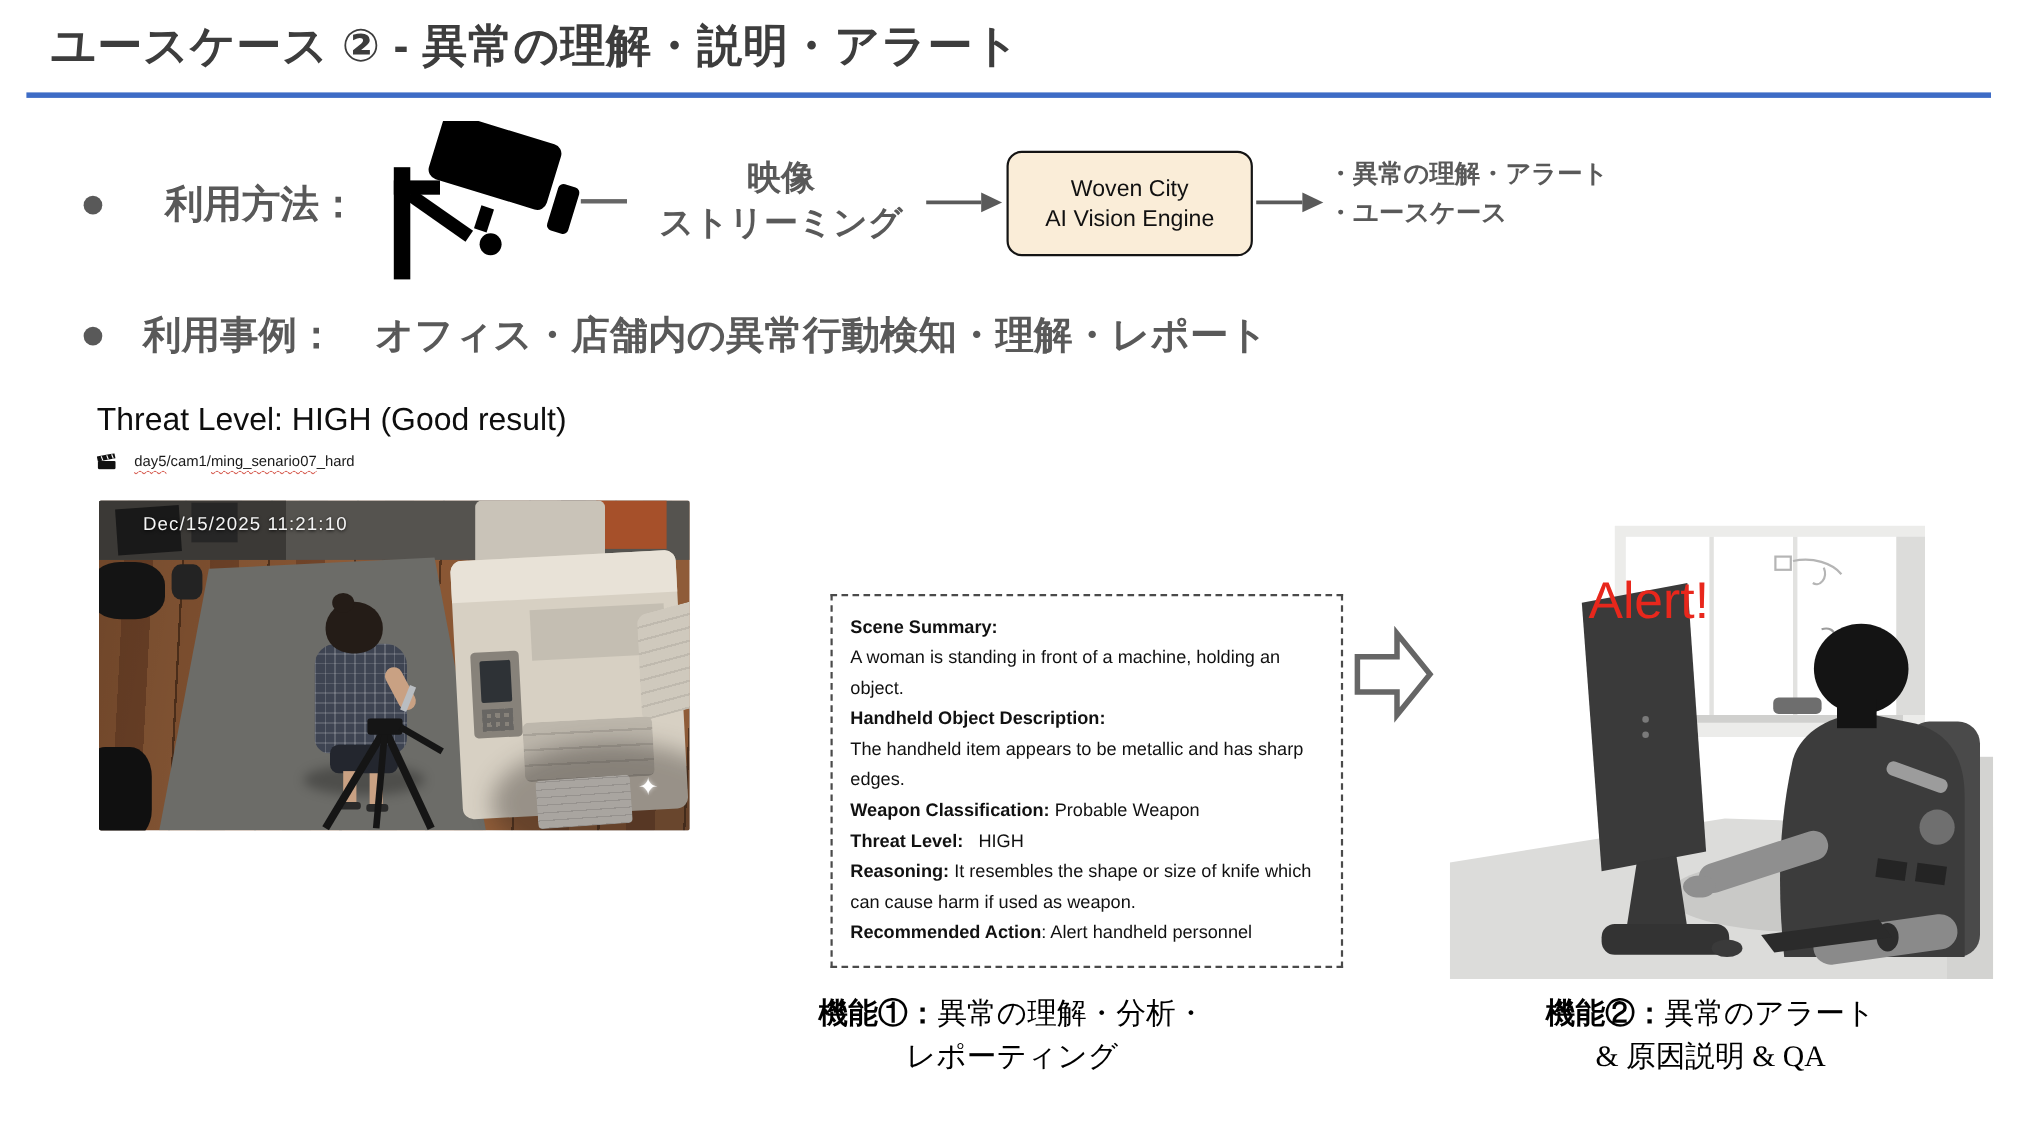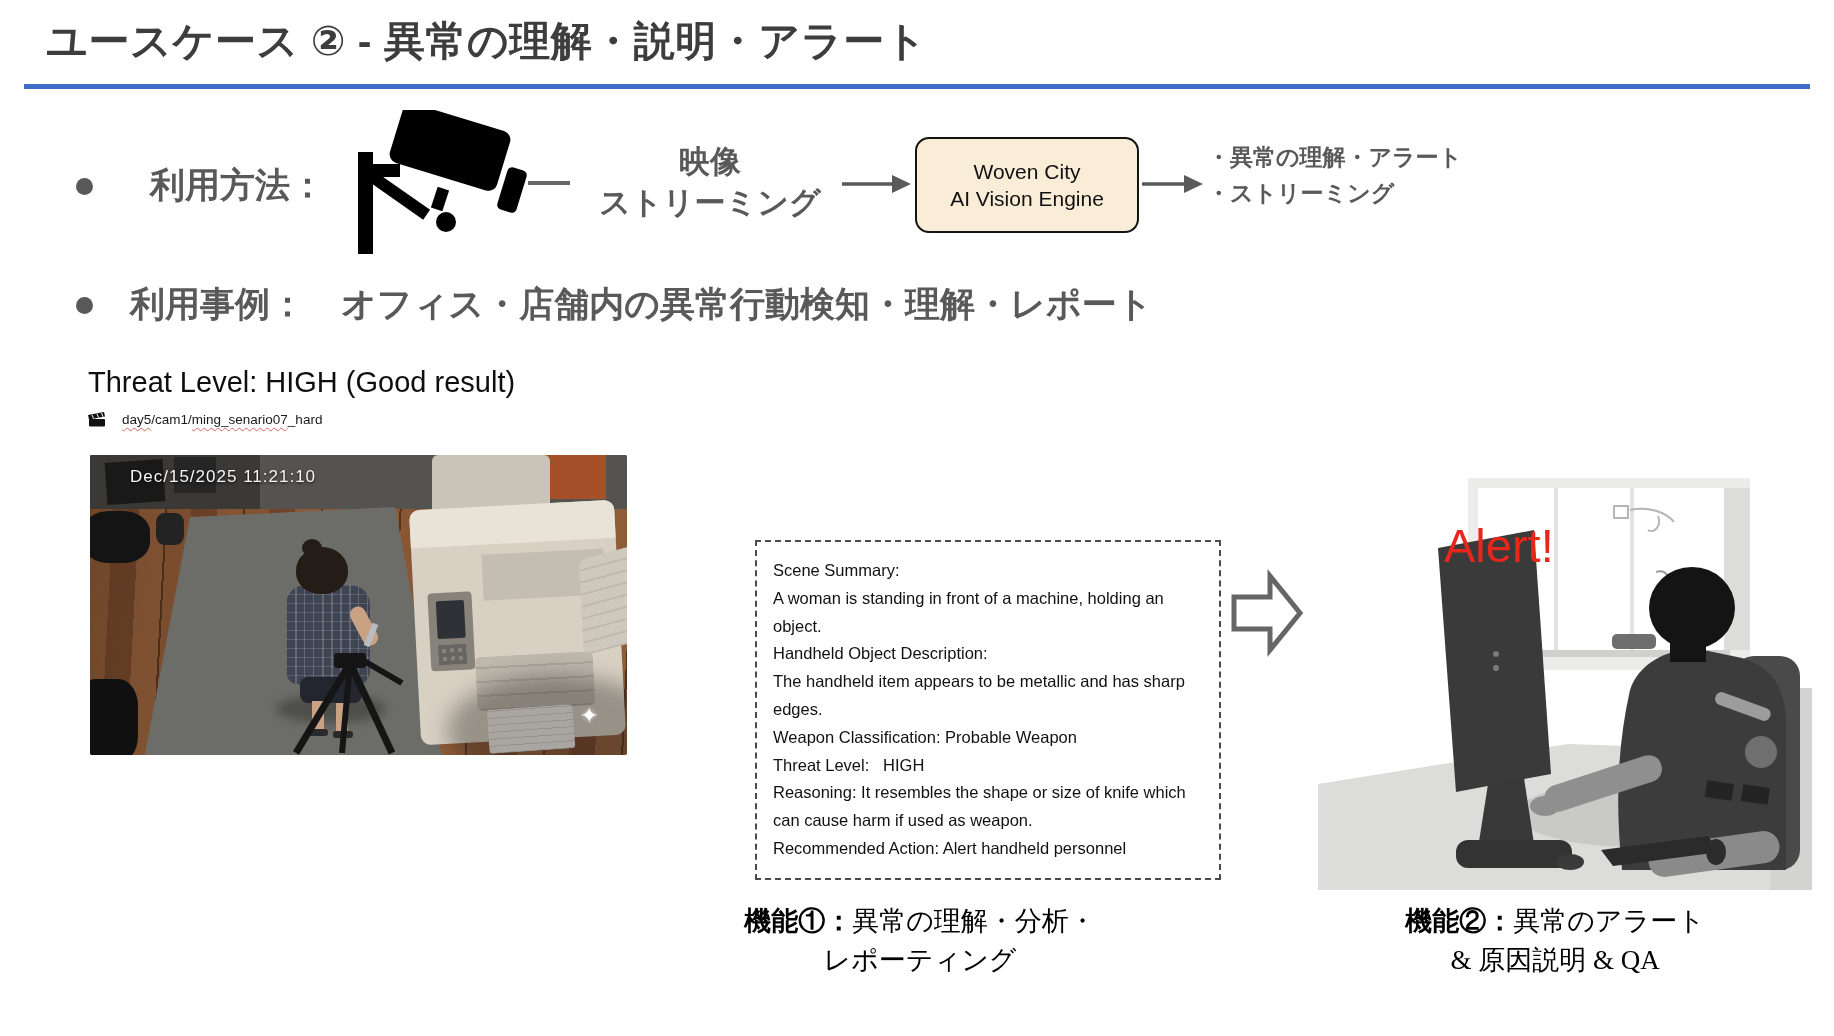--- a/index.html
+++ b/index.html
@@ -73,21 +73,21 @@
     background-image:repeating-linear-gradient(0deg,rgba(0,0,0,.12) 0 1px,transparent 1px 7px);}
   .ph-shadow-br{right:-40px;bottom:-30px;width:220px;height:110px;background:rgba(35,30,25,.35);border-radius:50%;filter:blur(10px);}
   .timestamp{left:16px;top:12px;font-size:17px;color:#f5f5f5;letter-spacing:1px;text-shadow:0 1px 3px rgba(0,0,0,.85);padding-left:24px;}
   .sparkle{left:490px;top:248px;font-size:22px;color:#fff;text-shadow:0 0 4px rgba(255,255,255,.7);}
   .tripod{left:150px;top:198px;width:220px;height:102px;}
 
   
   .analysis-box{left:755px;top:540px;width:466px;height:340px;border:2px dashed #4a4a4a;box-sizing:border-box;
     padding:15px 10px 10px 16px;font-size:16.5px;color:#111;line-height:27.8px;background:#fff;}
   .analysis-box p{margin:0;}
-  .analysis-box b{font-weight:400;}
+  .analysis-box b{font-weight:700;}
   .analysis-box span{white-space:pre-wrap;}
 
   
   .block-arrow{left:1228px;top:566px;}
 
   
   .illus{left:1318px;top:452px;width:494px;height:438px;}
 
   
   .caption{top:902px;text-align:center;font-size:27px;color:#000;line-height:39px;font-family:Liberation Serif, serif;}
@@ -133,21 +133,21 @@
     <div>AI Vision Engine</div>
   </div>
 
   <svg class="abs" style="left:1140px;top:172px;" width="64" height="24" viewBox="0 0 64 24">
     <line x1="2" y1="12" x2="44" y2="12" stroke="#5a5a5a" stroke-width="3.5"></line>
     <polygon points="44,3 63,12 44,21" fill="#5a5a5a"></polygon>
   </svg>
 
   <div class="abs outputs">
     <div>・異常の理解・アラート</div>
-    <div>・ストリーミング</div>
+    <div>・ユースケース</div>
   </div>
 
   <div class="abs dot" style="left:76px;top:297px;"></div>
   <div class="abs row-label lbl2">
     <span>利用事例：</span><span class="ex-text">オフィス・店舗内の異常行動検知・理解・レポート</span>
   </div>
 
   <div class="abs threat-heading">Threat Level: HIGH (Good result)</div>
   <div class="abs clip-caption">
     <svg width="18" height="15" viewBox="0 0 18 15">

